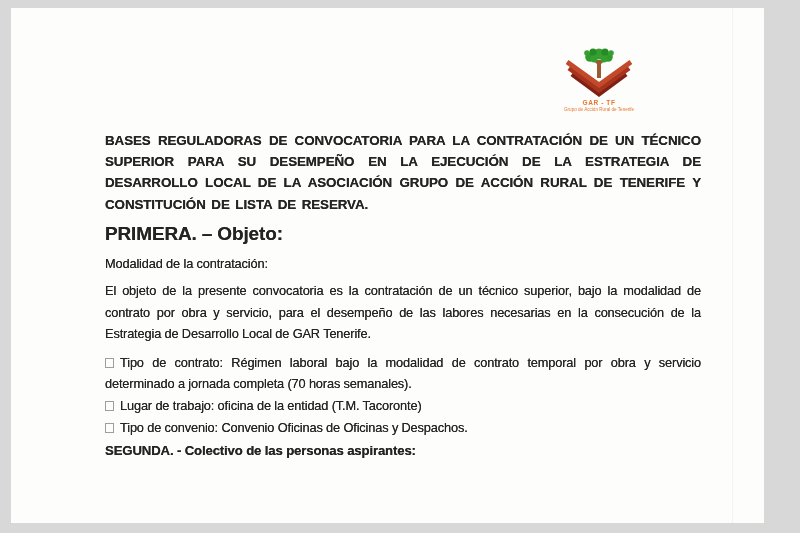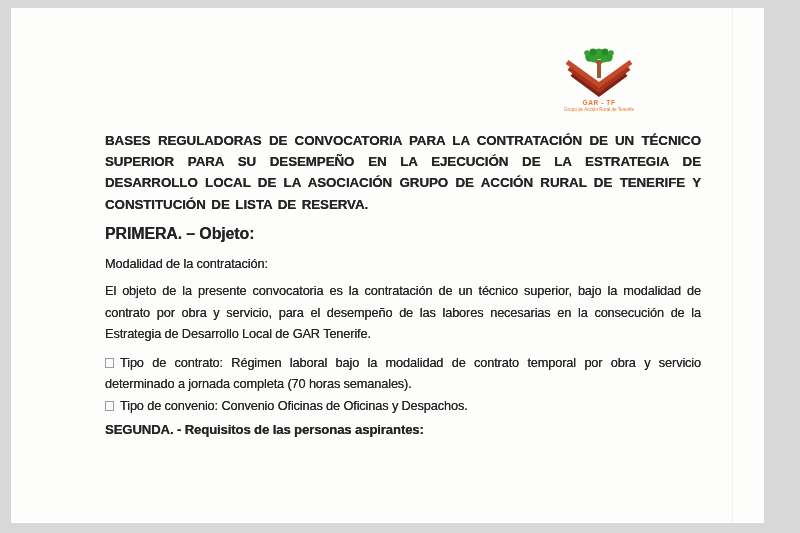--- a/index.html
+++ b/index.html
@@ -65,21 +65,21 @@
 
   .doc-title {
     font-size: 13.4px;
     font-weight: bold;
     line-height: 21.2px;
     letter-spacing: -0.1px;
     word-spacing: 2px;
     margin-bottom: 8px !important;
   }
   .heading {
-    font-size: 16px;
+    font-size: 19px;
     font-weight: bold;
     margin-bottom: 9px !important;
   }
   .para { margin-bottom: 7px !important; }
   .sub-label { margin-bottom: 5px !important; }
 
   .bullet { margin: 0 !important; }
   .sq {
     display: inline-block;
     width: 7px; height: 8px;
@@ -128,17 +128,18 @@
   <div class="content">
     <h1 class="doc-title">BASES REGULADORAS DE CONVOCATORIA PARA LA CONTRATACIÓN DE UN TÉCNICO SUPERIOR PARA SU DESEMPEÑO EN LA EJECUCIÓN DE LA ESTRATEGIA DE DESARROLLO LOCAL DE LA ASOCIACIÓN GRUPO DE ACCIÓN RURAL DE TENERIFE Y CONSTITUCIÓN DE LISTA DE RESERVA.</h1>
 
     <h2 class="heading">PRIMERA. – Objeto:</h2>
 
     <p class="para sub-label">Modalidad de la contratación:</p>
 
     <p class="para">El objeto de la presente convocatoria es la contratación de un técnico superior, bajo la modalidad de contrato por obra y servicio, para el desempeño de las labores necesarias en la consecución de la Estrategia de Desarrollo Local de GAR Tenerife.</p>
 
     <p class="bullet"><span class="sq"></span><span>Tipo de contrato: Régimen laboral bajo la modalidad de contrato temporal por obra y servicio determinado a jornada completa (70 horas semanales).</span></p>
+    <p class="bullet"><span class="sq"></span><span>Lugar de trabajo: oficina de la entidad (T.M. Tacoronte)</span></p>
     <p class="bullet"><span class="sq"></span><span>Tipo de convenio: Convenio Oficinas de Oficinas y Despachos.</span></p>
 
-    <h2 class="heading2">SEGUNDA. - Requisitos de las personas aspirantes:</h2>
+    <h2 class="heading2">SEGUNDA. - Colectivo de las personas aspirantes:</h2>
   </div>
 </div>
 
 </body></html>

